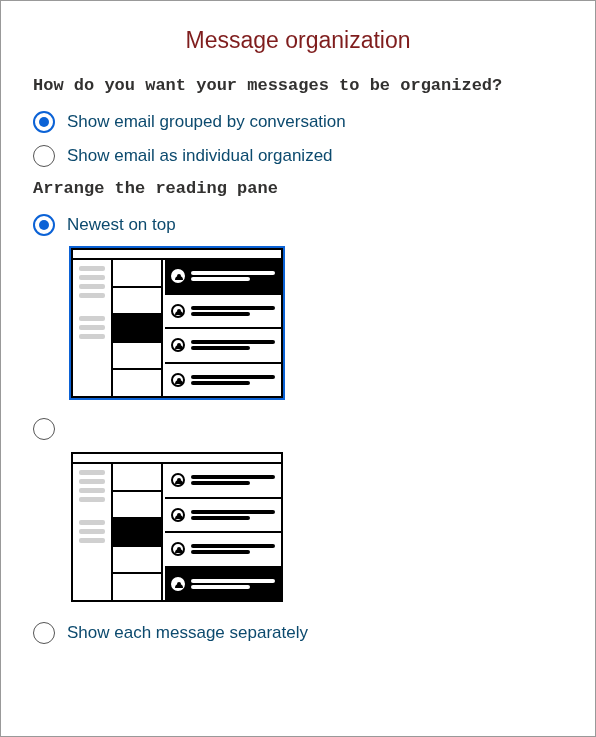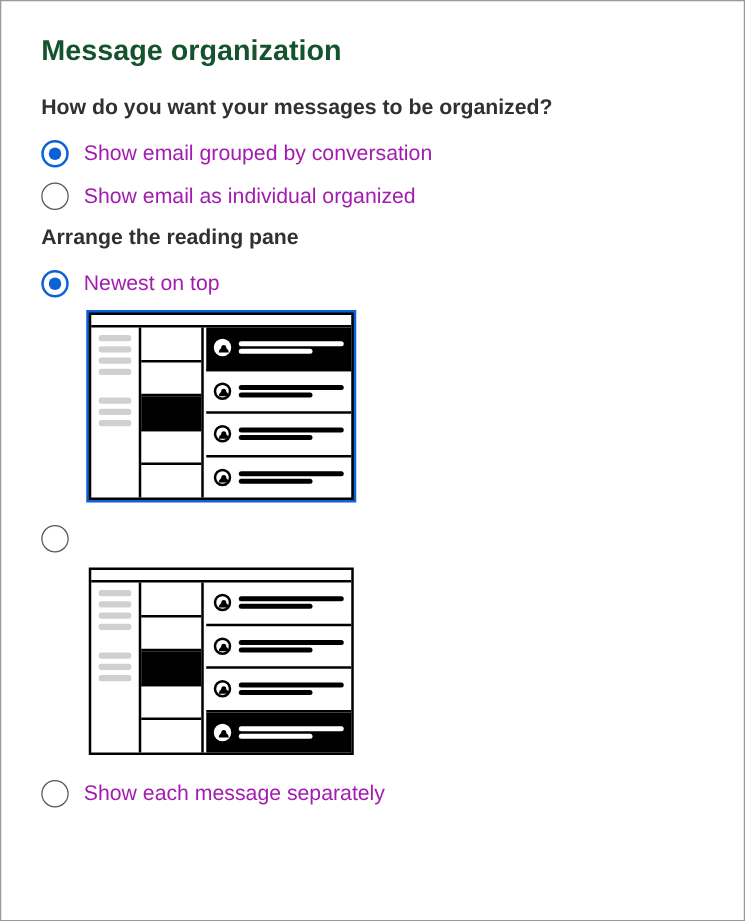--- a/index.html
+++ b/index.html
@@ -11,29 +11,31 @@
     color: #323130;
   }
   .panel {
     width: 596px;
     height: 737px;
     border: 1px solid #999;
     padding: 20px 32px;
   }
   .title {
     font-size: 23px;
-    font-weight: 700;
-    color: #14532d;
+    font-weight: 400;
+    color: #7f1d1d;
     margin: 6px 0 22px 0;
+    text-align: center;
   }
   .subhead {
     font-size: 17px;
     font-weight: 600;
     color: #323130;
     margin: 10px 0 16px 0;
+    font-family: Liberation Mono, monospace;
   }
   .radio-row {
     display: flex;
     align-items: center;
     margin: 10px 0 12px 0;
     cursor: pointer;
   }
   .radio {
     width: 22px;
     height: 22px;
@@ -52,21 +54,21 @@
   .radio .dot {
     width: 10px;
     height: 10px;
     border-radius: 50%;
     background: #0b62d6;
     display: none;
   }
   .radio.selected .dot { display: block; }
   .radio-label {
     font-size: 17px;
-    color: #a21caf;
+    color: #0c4a6e;
   }
 
   
   .preview-wrap { margin: 8px 0 20px 38px; }
   .preview {
     width: 212px;
     height: 150px;
     background: #fff;
     position: relative;
   }

